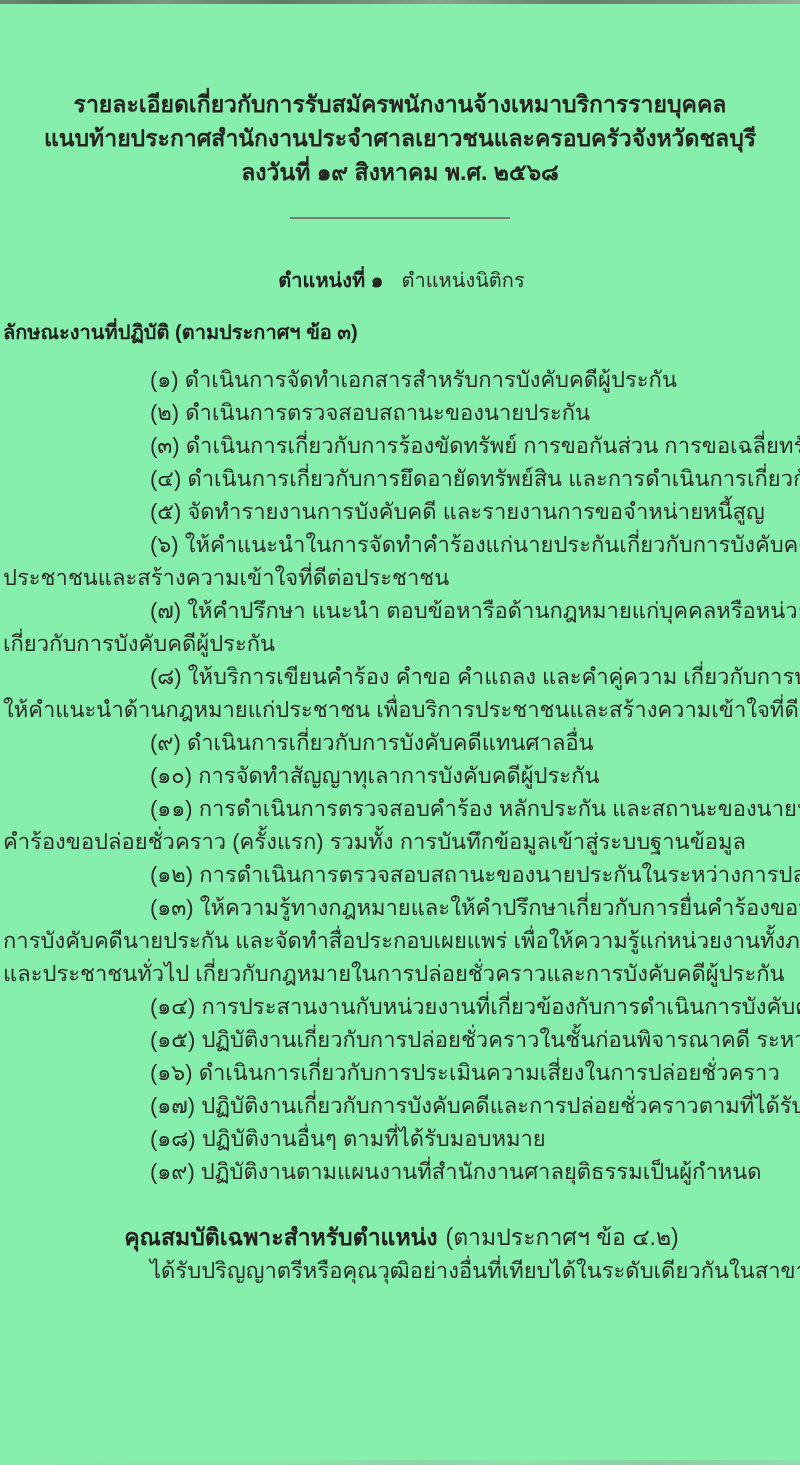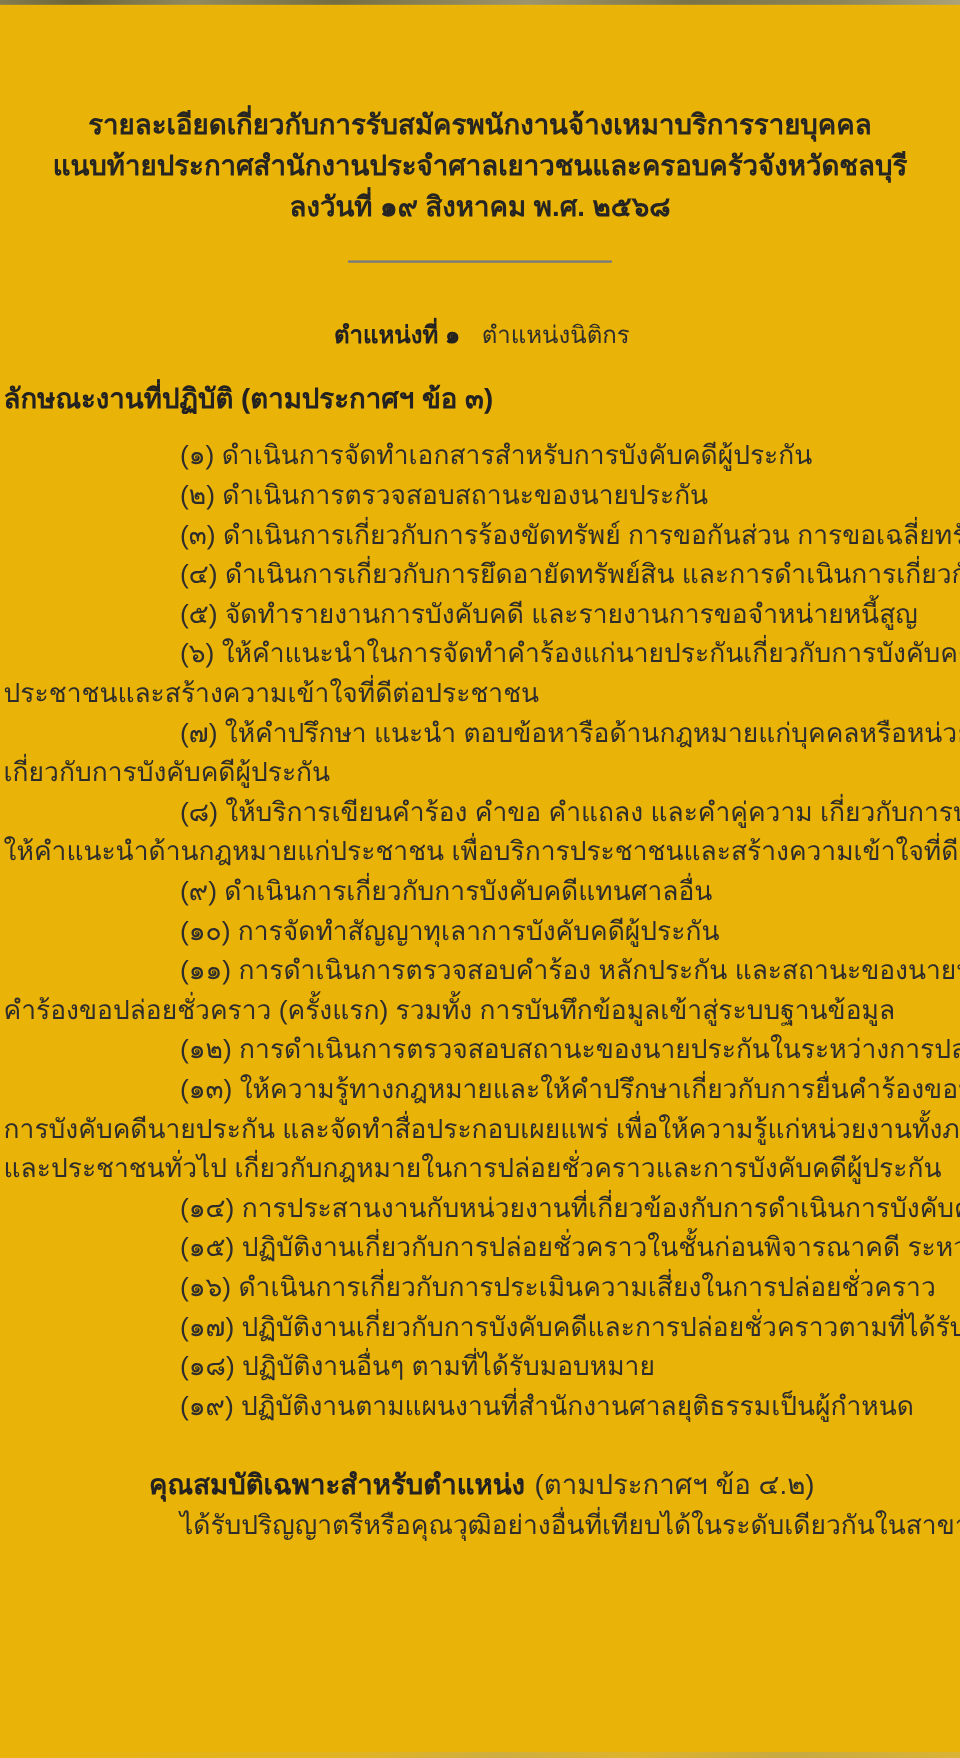--- a/index.html
+++ b/index.html
@@ -1,21 +1,21 @@
 <!DOCTYPE html>
 <html lang="th"><head>
 <meta charset="utf-8">
 <style>
   html, body { margin: 0; padding: 0; background: #ffffff; }
   .page {
     position: relative;
     width: 800px;
     height: 1465px;
     margin: 0 auto;
-    background: #eab308;
+    background: #86efac;
     overflow: hidden;
     font-family: "Liberation Sans", sans-serif;
     color: #2e2d2b;
   }
   
   .scan-top {
     position: absolute; top: 0; left: 0; right: 0; height: 4px;
     background: linear-gradient(90deg,
       #6b6f64 0%, #4d5146 8%, #7c8075 20%, #585c51 35%,
       #8a8d84 55%, #5f6358 72%, #777b70 88%, #9b9e95 100%);
@@ -43,21 +43,21 @@
   }
   
   .position-line {
     margin: 45px 0 0 0; padding-left: 3px;
     font-size: 20px; line-height: 33px; white-space: nowrap; text-align: center;
   }
   .position-label { font-weight: 700; color: #232220; }
   .position-title { margin-left: 18px; }
   .section-heading {
     margin: 19px 0 0 0; padding-left: 3px;
-    font-size: 23px; line-height: 33px; font-weight: 700;
+    font-size: 20px; line-height: 33px; font-weight: 700;
     color: #232220; white-space: nowrap;
   }
   .duties { margin-top: 14px; }
   .duty-line {
     padding-left: 3px;
     font-size: 22px; line-height: 33px;
     white-space: nowrap;
   }
   .duty-line.indent { padding-left: 150px; }
   .qual-heading {

